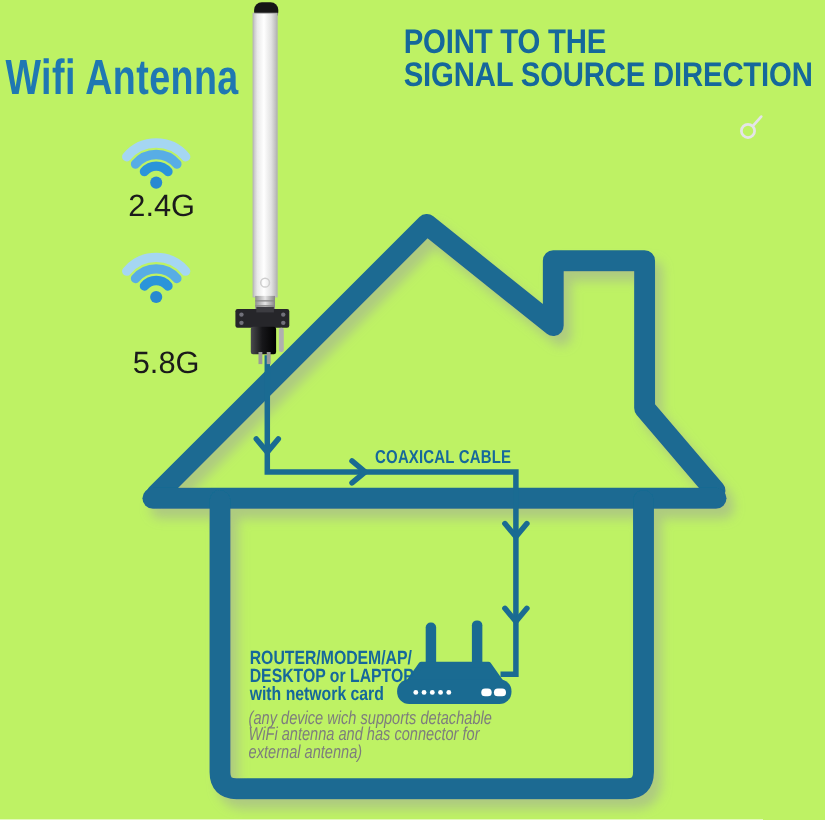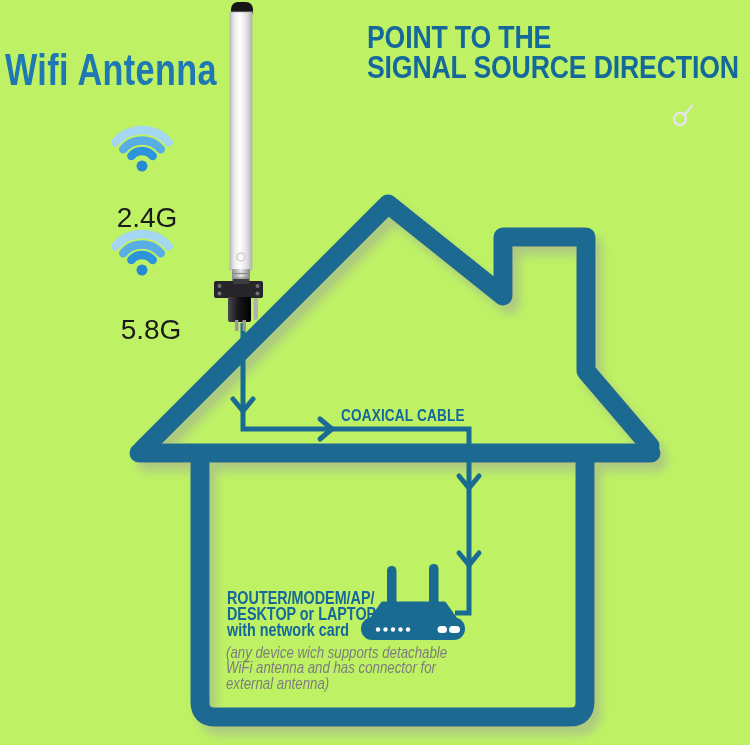--- a/index.html
+++ b/index.html
@@ -14,21 +14,21 @@
     transform:scaleX(0.76);transform-origin:0 0;white-space:nowrap;letter-spacing:0.5px;
   }
   .heading{
     left:367px;top:23px;font-size:31px;font-weight:bold;color:#15689b;
     line-height:30px;transform:scaleX(0.86);transform-origin:0 0;white-space:nowrap;
     letter-spacing:-0.2px;
   }
   .band-label{
     width:100px;text-align:center;font-size:28px;color:#1b1b1b;white-space:nowrap;
   }
-  .band-24{left:97px;top:202px;}
+  .band-24{left:97px;top:171px;}
   .band-58{left:101px;top:290px;margin-top:24px;}
   .cable-label{
     left:341px;top:406px;font-size:17px;font-weight:bold;color:#15689b;
     transform:scaleX(0.8);transform-origin:0 0;white-space:nowrap;letter-spacing:0.2px;
   }
   .device-title{
     left:227px;top:590px;font-size:17.5px;font-weight:bold;color:#15689b;
     line-height:16.2px;transform:scaleX(0.82);transform-origin:0 0;white-space:nowrap;
   }
   .device-note{

